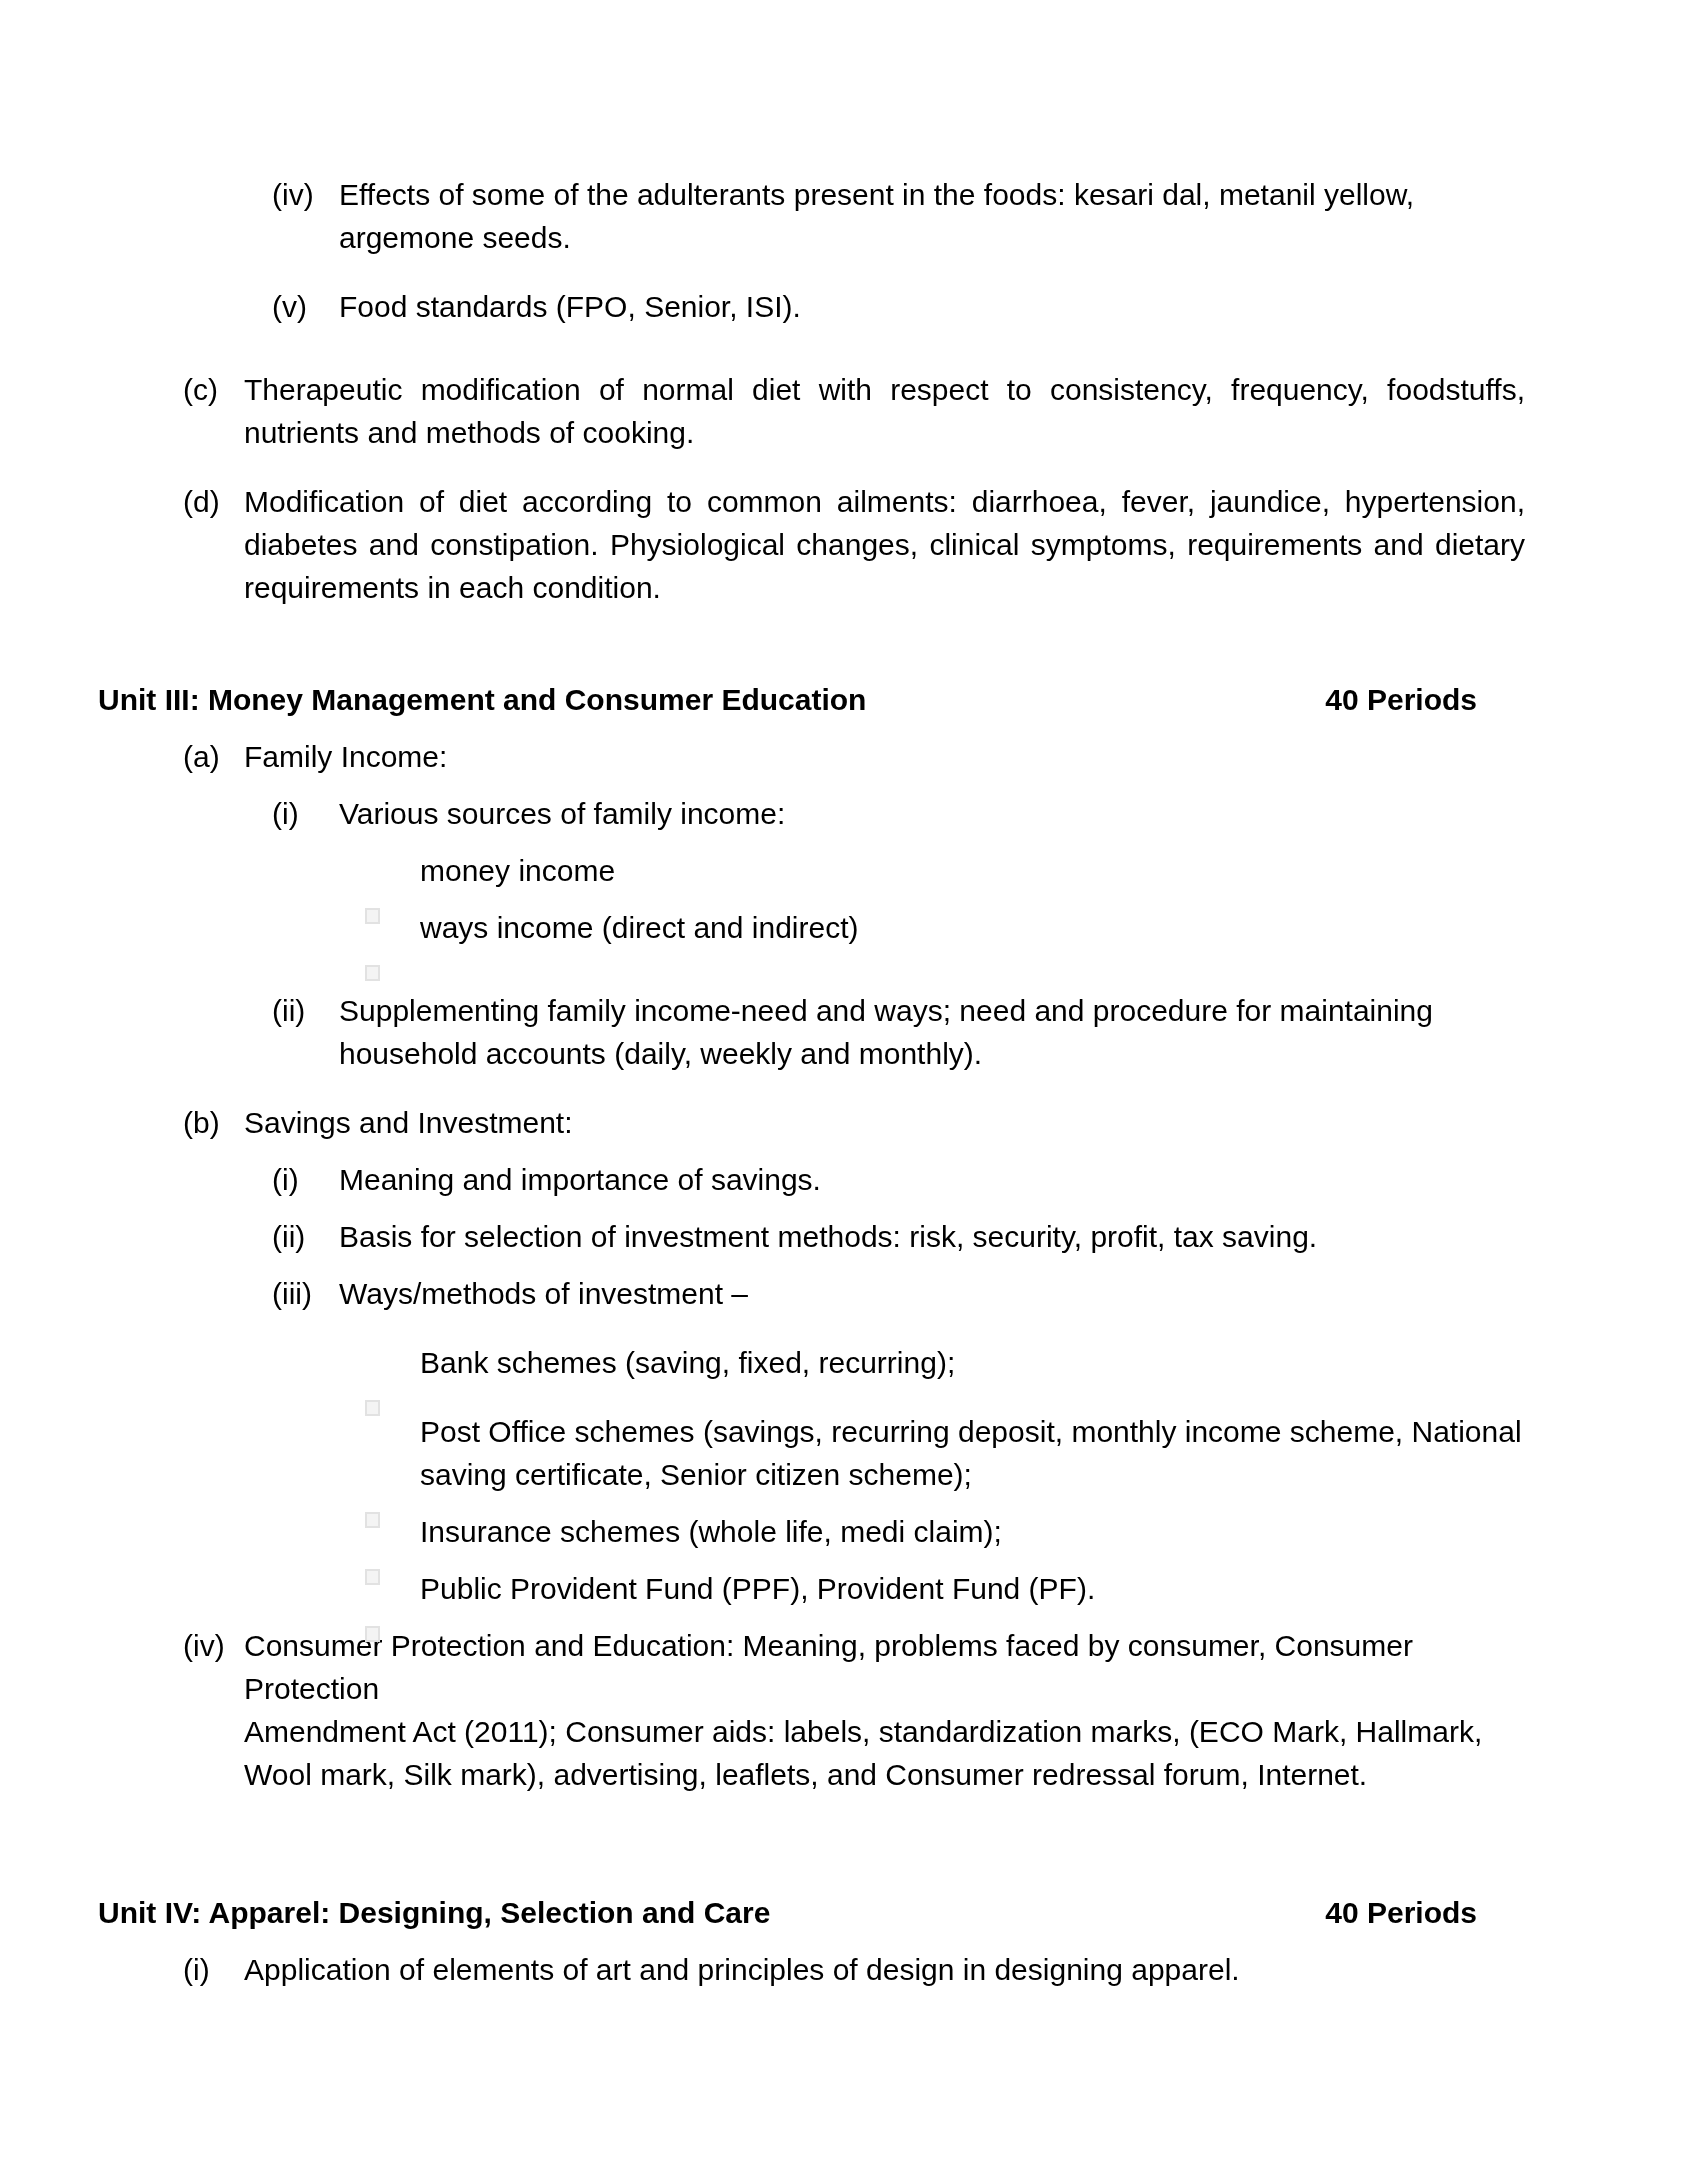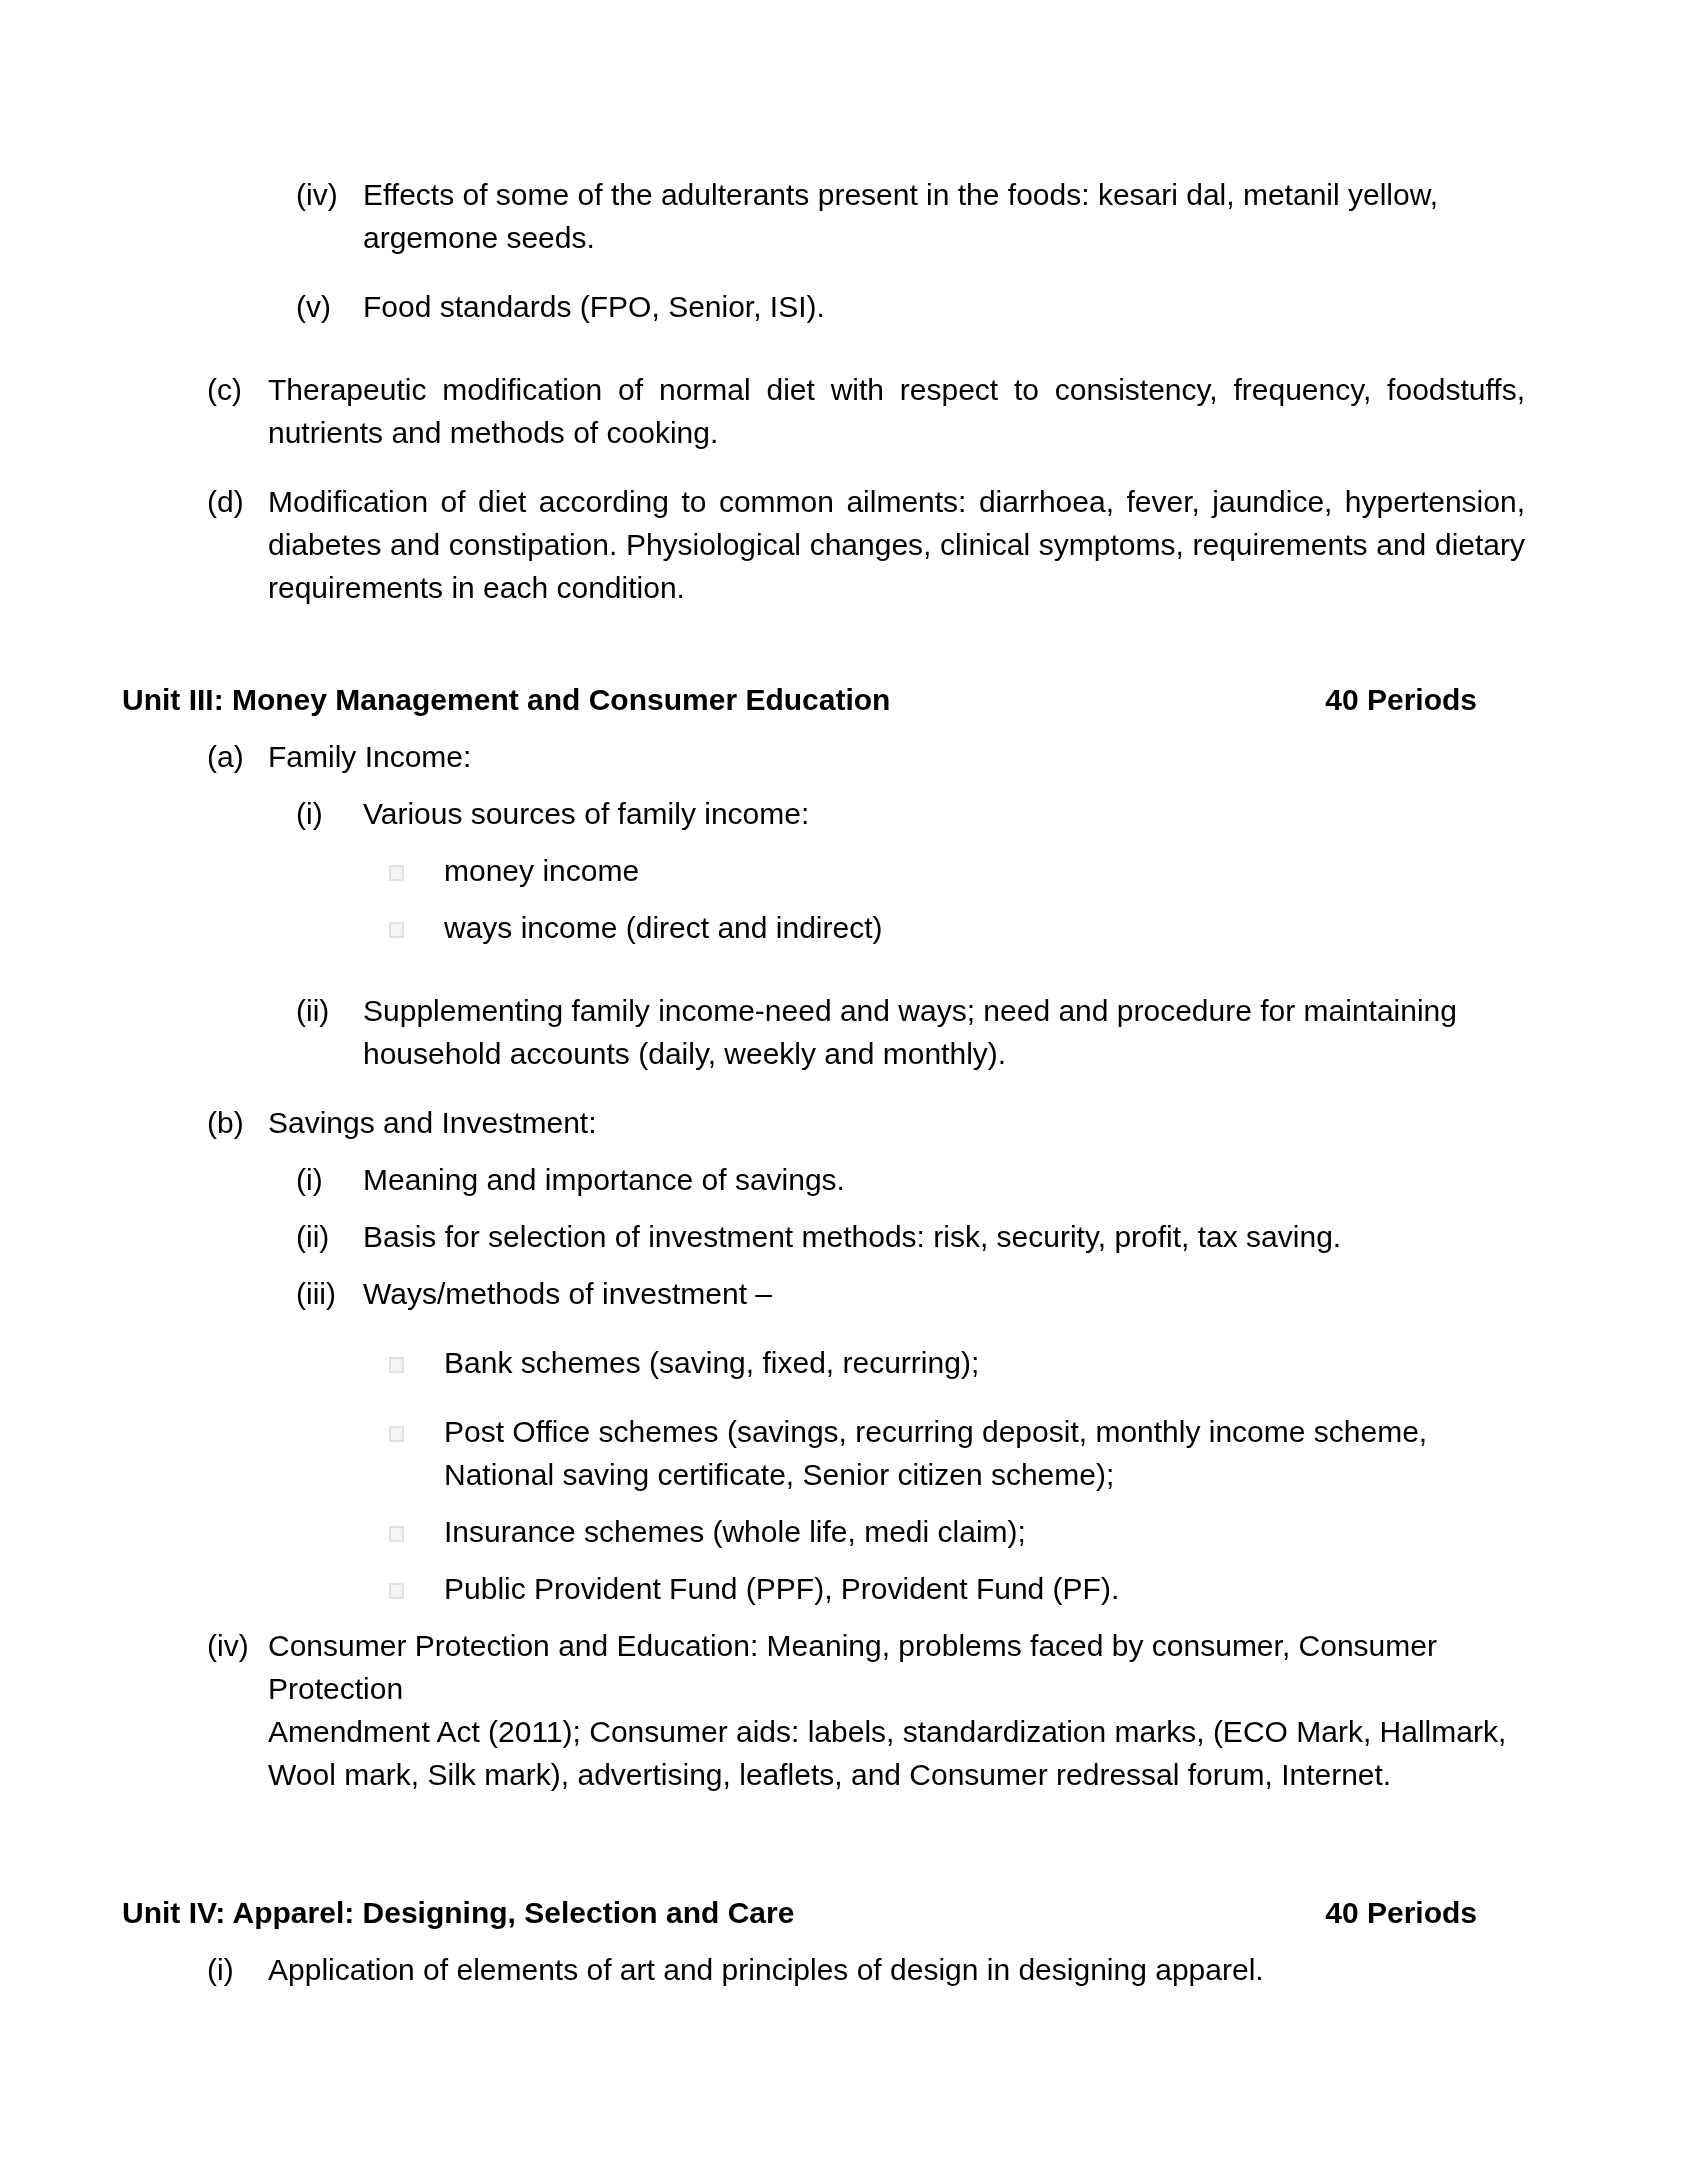--- a/index.html
+++ b/index.html
@@ -15,21 +15,21 @@
     color: #000000;
     -webkit-font-smoothing: antialiased;
   }
 
   .page {
     position: relative;
     width: 1683px;
     height: 2178px;
     background: #ffffff;
     box-sizing: border-box;
-    padding: 173px 158px 0 118px;
+    padding: 173px 158px 0 94px;
   }
 
   
   .row {
     display: flex;
     align-items: flex-start;
   }
 
   .marker {
     flex: 0 0 auto;
@@ -42,21 +42,21 @@
     flex: 1 1 auto;
     font-size: 30px;
     line-height: 43px;
   }
 
   .justify { text-align: justify; text-align-last: left; }
 
   
   .lvl-letter  { margin-left: 89px; }      
   .lvl-roman   { margin-left: 178px; }
-  .lvl-bullet  { margin-left: 267px; }     
+  .lvl-bullet  { margin-left: 267px; align-items: flex-end; }     
 
   .marker-letter { width: 61px; }
   .marker-roman  { width: 67px; }
   .marker-roman-wide { width: 67px; }
 
   
   .sq-bullet {
     flex: 0 0 auto;
     width: 59px;
     font-size: 20px;

